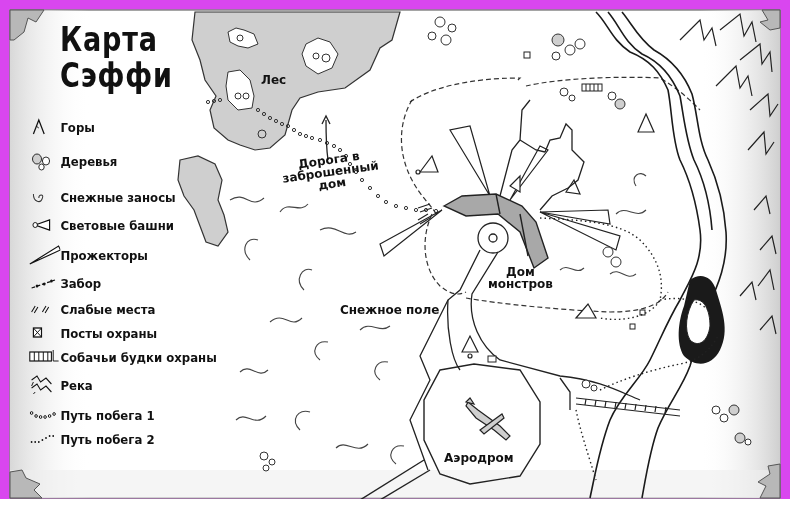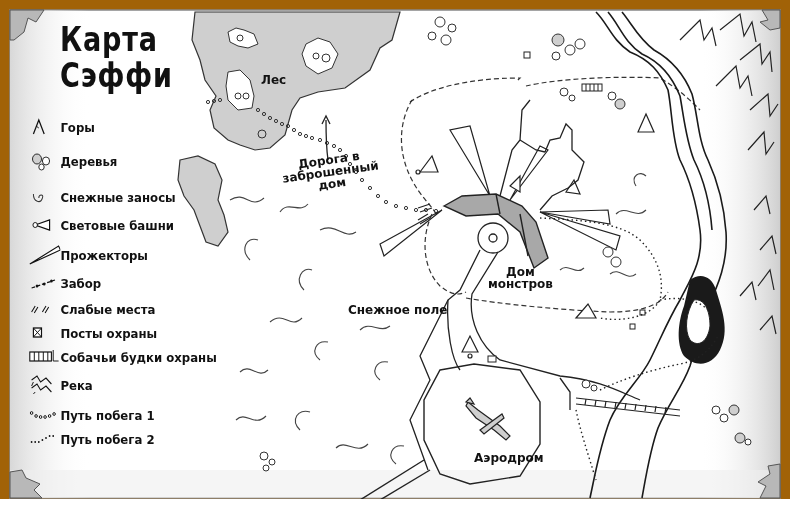--- a/index.html
+++ b/index.html
@@ -1,18 +1,18 @@
 <!DOCTYPE html>
 <html><head>
   <meta charset="utf-8">
   <style>
     html, body { margin: 0; padding: 0; background: #ffffff; }
     .map {
       position: relative; width: 790px; height: 499px; overflow: hidden;
-      background: #a16207; font-family: "DejaVu Sans", sans-serif;
+      background: #d946ef; font-family: "DejaVu Sans", sans-serif;
     }
     .map svg { position: absolute; left: 0; top: 0; }
     .title {
       position: absolute; left: 60px; top: 22px; font-family: "DejaVu Sans", sans-serif;
       font-weight: bold; font-size: 33px; line-height: 36px; color: #111; letter-spacing: 1px;
       transform: scaleX(0.82); transform-origin: left top;
     }
     .legend { position: absolute; left: 28px; top: 112px; }
     .legend-item {
       position: absolute; left: 0; height: 22px; display: flex; align-items: center;
@@ -413,16 +413,16 @@
   <div class="lbl" style="left:261px; top:74px;">Лес</div>
   <div class="lbl" style="left:282px; top:154px; text-align:center; line-height:12px; transform:rotate(-8deg);">
     <div>Дорога в</div>
     <div>заброшенный</div>
     <div>дом</div>
   </div>
   <div class="lbl" style="left:488px; top:266px; text-align:center; line-height:12px;">
     <div>Дом</div>
     <div>монстров</div>
   </div>
-  <div class="lbl" style="left:348px; top:304px;">Снежное поле</div>
-  <div class="lbl" style="left:474px; top:452px;text-align:center;">Аэродром</div>
+  <div class="lbl" style="left:340px; top:304px;">Снежное поле</div>
+  <div class="lbl" style="left:444px; top:452px;text-align:center;">Аэродром</div>
 
 </div>
 
 </body></html>

